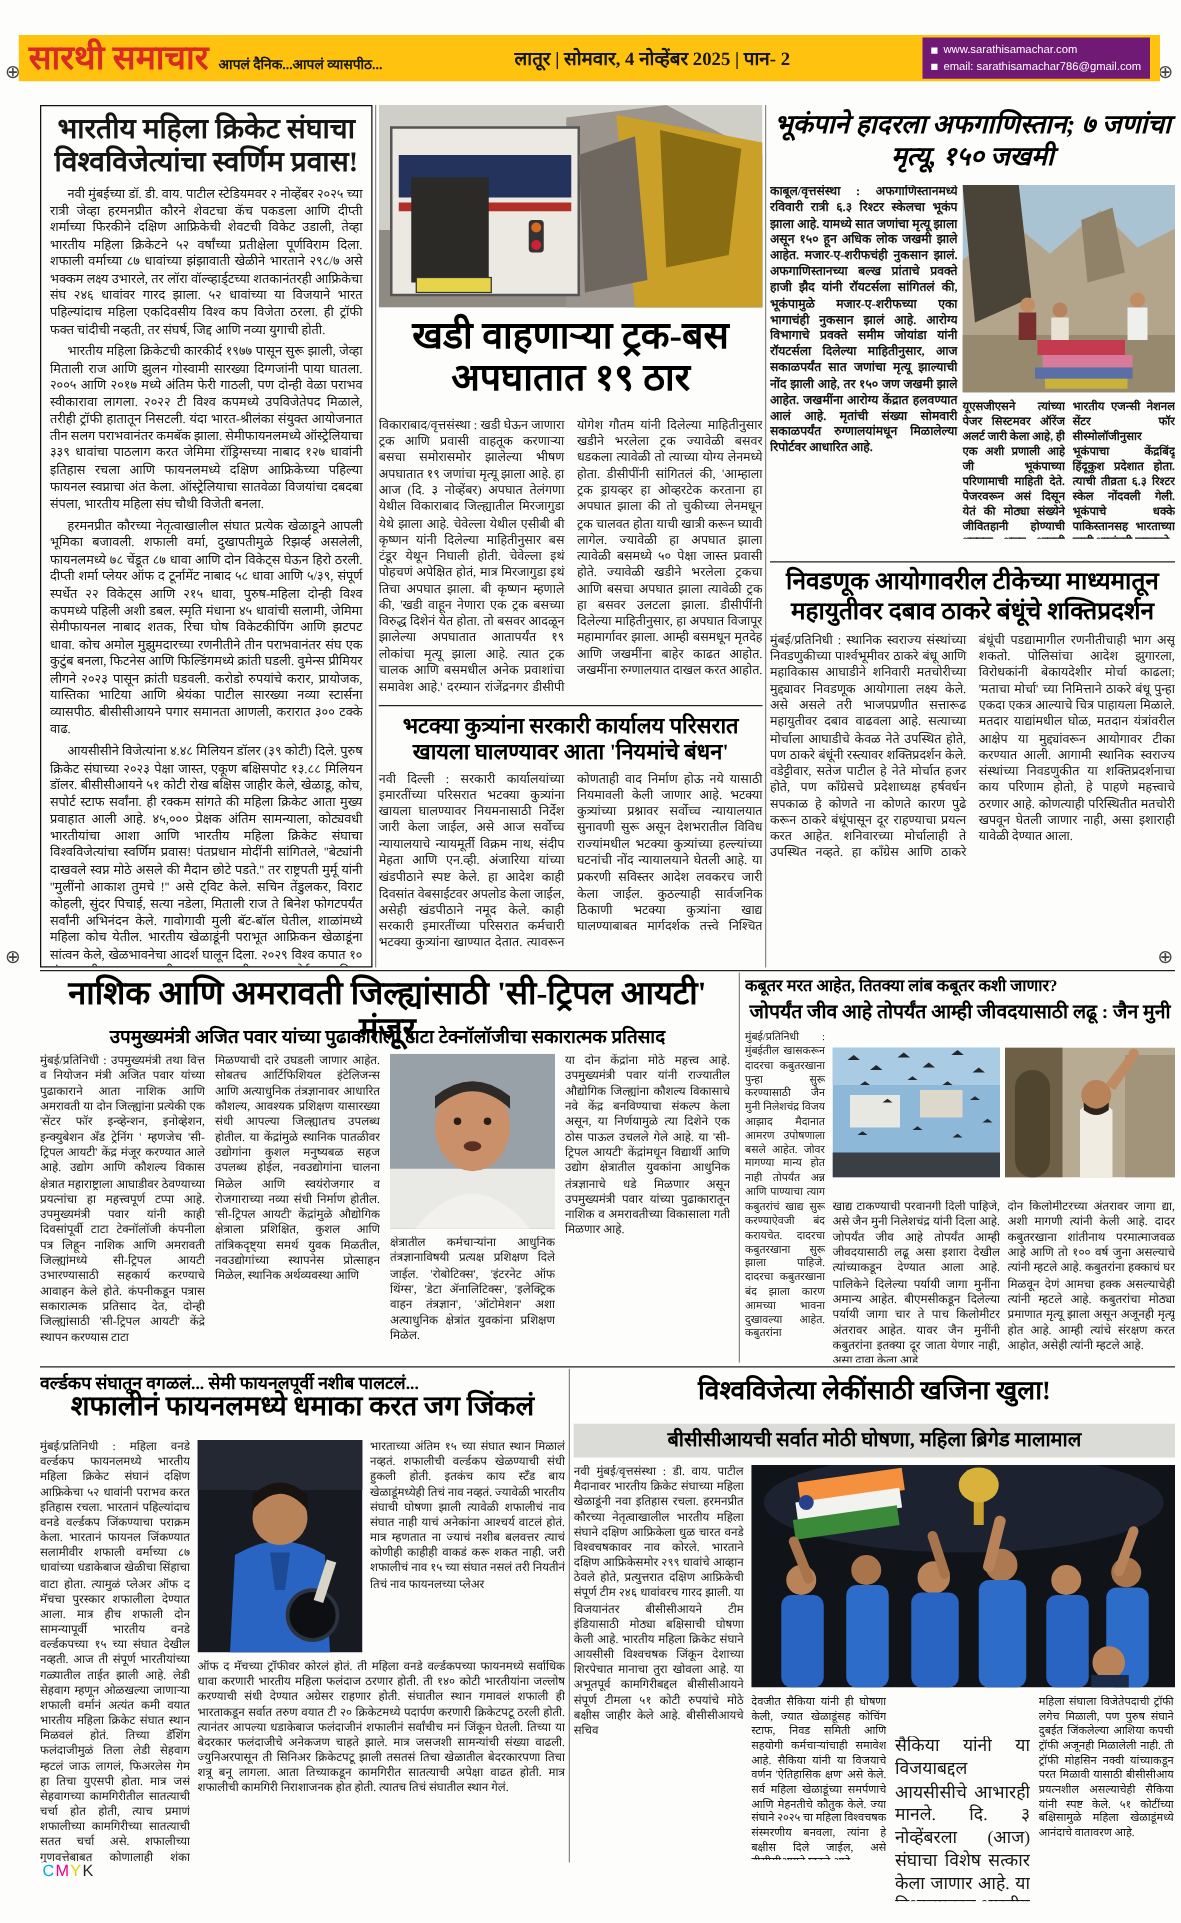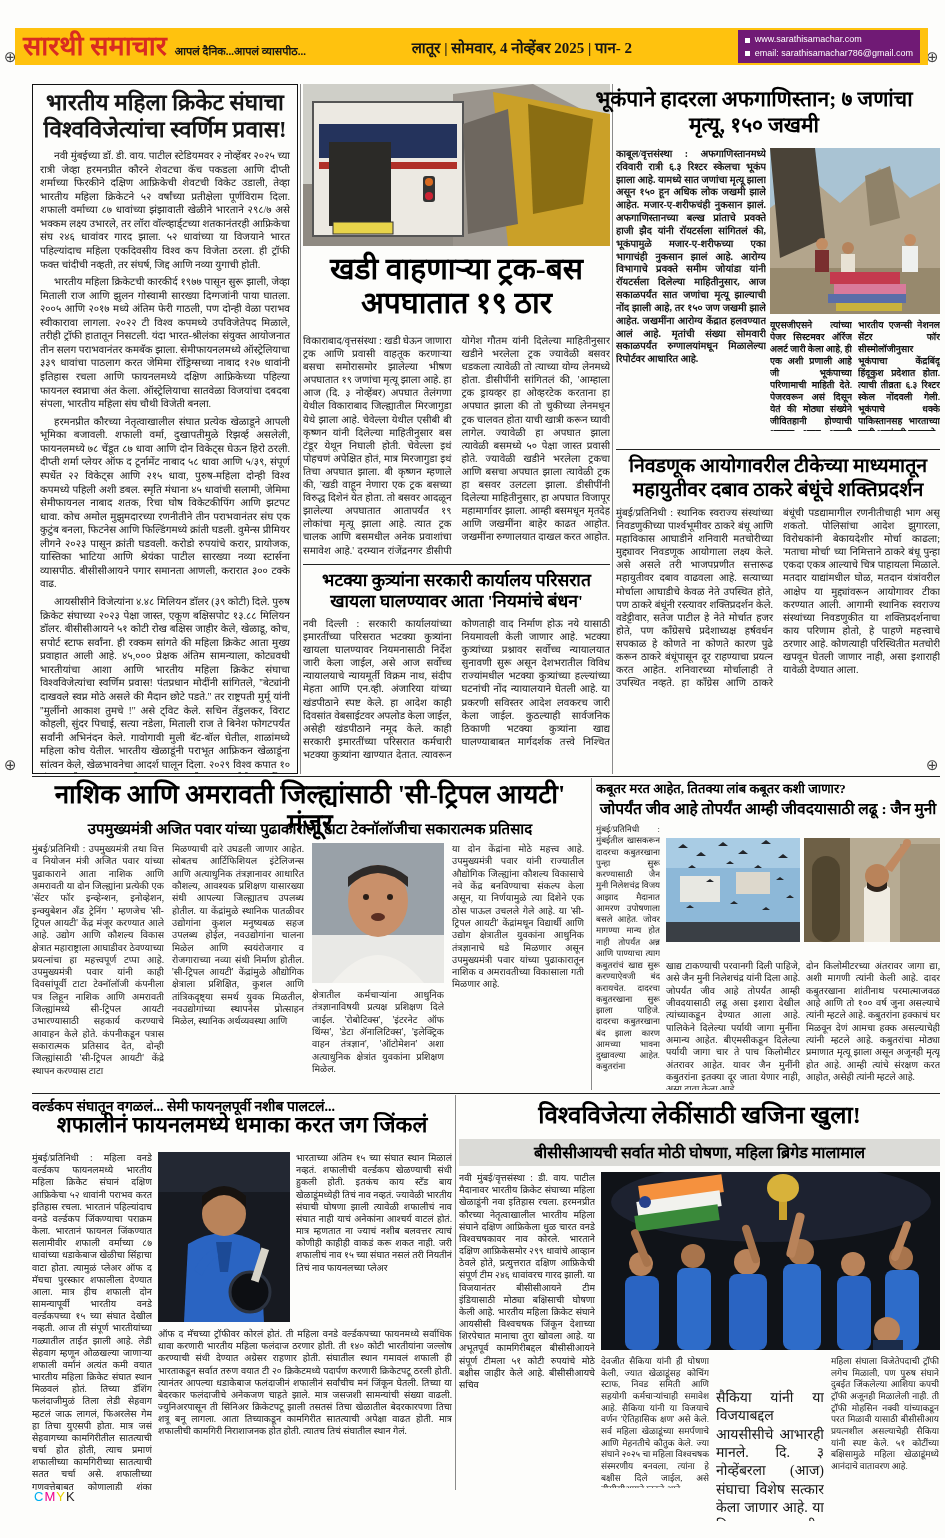--- a/index.html
+++ b/index.html
@@ -91,21 +91,21 @@
   <rect x="30" y="138" width="60" height="12" fill="#e8d44a" stroke="#333"></rect>
   <polygon points="160,40 205,25 215,140 165,150" fill="#6e675f"></polygon>
 </svg>
 <div class="headline abs" style="left:303px;top:252px;width:307px;font-size:30px;line-height:1.12;">खडी वाहणाऱ्या ट्रक-बस अपघातात १९ ठार</div>
 <div class="bodytxt cols2 abs" style="left:303px;top:334px;width:307px;height:226px;">विकाराबाद/वृत्तसंस्था : खडी घेऊन जाणारा ट्रक आणि प्रवासी वाहतूक करणाऱ्या बसचा समोरासमोर झालेल्या भीषण अपघातात १९ जणांचा मृत्यू झाला आहे. हा आज (दि. ३ नोव्हेंबर) अपघात तेलंगणा येथील विकाराबाद जिल्ह्यातील मिरजागुडा येथे झाला आहे. चेवेल्ला येथील एसीबी बी कृष्णन यांनी दिलेल्या माहितीनुसार  बस टंडूर येथून निघाली होती. चेवेल्ला इथं पोहचणं अपेक्षित होतं, मात्र मिरजागुडा इथं तिचा अपघात झाला. बी कृष्णन म्हणाले की, 'खडी वाहून नेणारा एक ट्रक बसच्या विरुद्ध दिशेनं येत होता. तो बसवर आदळून झालेल्या अपघातात आतापर्यंत १९ लोकांचा मृत्यू झाला आहे. त्यात ट्रक चालक आणि बसमधील अनेक प्रवाशांचा समावेश आहे.' दरम्यान रांजेंद्रनगर डीसीपी योगेश गौतम यांनी दिलेल्या माहितीनुसार खडीने भरलेला ट्रक ज्यावेळी बसवर धडकला त्यावेळी तो त्याच्या योग्य लेनमध्ये होता. डीसीपींनी सांगितलं की, 'आम्हाला ट्रक ड्रायव्हर हा ओव्हरटेक करताना हा अपघात झाला की तो चुकीच्या लेनमधून ट्रक चालवत होता याची खात्री करून घ्यावी लागेल.  ज्यावेळी हा अपघात झाला त्यावेळी बसमध्ये ५० पेक्षा जास्त प्रवासी होते. ज्यावेळी खडीने भरलेला ट्रकचा आणि बसचा अपघात झाला त्यावेळी ट्रक हा बसवर उलटला झाला. डीसीपींनी दिलेल्या माहितीनुसार, हा अपघात विजापूर महामार्गावर झाला. आम्ही बसमधून मृतदेह आणि जखमींना बाहेर काढत आहोत. जखमींना रुग्णालयात दाखल करत आहोत. दरम्यान, या माहामार्गावरील दोन्ही बाजूचं ट्रॅफिक हे वळवण्यात आलं आहे.</div>
 <div class="hr" style="left:303px;top:564px;width:307px;"></div>
 
 <div class="headline abs" style="left:303px;top:570px;width:307px;font-size:17.5px;line-height:1.2;">भटक्या कुत्र्यांना सरकारी कार्यालय परिसरात खायला घालण्यावर आता 'नियमांचे बंधन'</div>
 <div class="bodytxt cols2 abs" style="left:303px;top:617px;width:307px;height:155px;">नवी दिल्ली : सरकारी कार्यालयांच्या इमारतींच्या परिसरात भटक्या कुत्र्यांना खायला घालण्यावर नियमनासाठी निर्देश जारी केला जाईल, असे आज  सर्वोच्च न्यायालयाचे न्यायमूर्ती विक्रम नाथ, संदीप मेहता आणि एन.व्ही. अंजारिया यांच्या खंडपीठाने स्पष्ट केले. हा आदेश काही दिवसांत वेबसाईटवर अपलोड केला जाईल, असेही खंडपीठाने नमूद केले.  काही सरकारी इमारतींच्या परिसरात कर्मचारी भटक्या कुत्र्यांना खाण्यात देतात. त्यावरून कोणताही वाद निर्माण होऊ नये यासाठी नियमावली केली जाणार आहे. भटक्या कुत्र्यांच्या प्रश्नावर सर्वोच्च न्यायालयात सुनावणी सुरू असून देशभरातील विविध राज्यांमधील भटक्या कुत्र्यांच्या हल्ल्यांच्या घटनांची नोंद न्यायालयाने घेतली आहे. या प्रकरणी सविस्तर आदेश लवकरच जारी केला जाईल. कुठल्याही सार्वजनिक ठिकाणी भटक्या कुत्र्यांना खाद्य घालण्याबाबत मार्गदर्शक तत्त्वे निश्चित केली जातील, असेही खंडपीठाने स्पष्ट केले आहे.</div>
 
-<div class="headline abs" style="left:592px;top:86px;width:324px;font-size:21px;line-height:1.25;">भूकंपाने हादरला अफगाणिस्तान; ७ जणांचा मृत्यू, १५० जखमी</div>
+<div class="headline abs" style="left:616px;top:86px;width:324px;font-size:21px;line-height:1.25;font-style:italic;">भूकंपाने हादरला अफगाणिस्तान; ७ जणांचा मृत्यू, १५० जखमी</div>
 <div class="abs flexrow" style="left:616px;top:148px;width:324px;height:287px;font-weight:bold;">
   <div class="bodytxt" style="width:150px;height:287px;font-size:9.8px;">काबूल/वृत्तसंस्था : अफगाणिस्तानमध्ये रविवारी रात्री ६.३ रिश्टर स्केलचा भूकंप झाला आहे. यामध्ये सात जणांचा मृत्यू झाला असून १५० हून अधिक लोक जखमी झाले आहेत. मजार-ए-शरीफचंही नुकसान झालं. अफगाणिस्तानच्या बल्ख प्रांताचे प्रवक्ते हाजी झैद यांनी रॉयटर्सला सांगितलं की, भूकंपामुळे मजार-ए-शरीफच्या एका भागाचंही नुकसान झालं आहे. आरोग्य विभागाचे प्रवक्ते समीम जोयांडा यांनी रॉयटर्सला दिलेल्या माहितीनुसार, आज सकाळपर्यंत सात जणांचा मृत्यू झाल्याची नोंद झाली आहे, तर १५० जण जखमी झाले आहेत. जखमींना आरोग्य केंद्रात हलवण्यात आलं आहे. मृतांची संख्या सोमवारी सकाळपर्यंत रुग्णालयांमधून मिळालेल्या रिपोर्टवर आधारित आहे.</div>
   <div style="width:170px;margin-left:4px;">
     <svg class="photo" width="170" height="166">
       <rect width="170" height="166" fill="#a9c3d3"></rect>
       <polygon points="0,60 40,30 70,55 110,20 140,50 170,35 170,166 0,166" fill="#b3a58c"></polygon>
       <polygon points="0,0 45,0 55,90 10,110" fill="#4a4338"></polygon>
       <polygon points="95,28 120,18 130,70 100,78" fill="#8f8269"></polygon>
       <rect y="120" width="170" height="46" fill="#97896d"></rect>
       <circle cx="52" cy="96" r="6" fill="#c28d63"></circle>
@@ -221,21 +221,21 @@
         <path d="M36,118 Q46,100 58,96 L60,104 Q50,110 44,124 Z" fill="#2a64c2"></path>
       </svg>
       <div class="bodytxt" style="width:156px;height:170px;font-size:9.3px;margin-left:6px;">भारताच्या अंतिम १५ च्या संघात स्थान मिळालं नव्हतं.  शफालीची वर्ल्डकप खेळण्याची संधी हुकली होती. इतकंच काय स्टँड बाय खेळाडूंमध्येही तिचं नाव नव्हतं. ज्यावेळी भारतीय संघाची घोषणा झाली त्यावेळी शफालीचं नाव संघात नाही याचं अनेकांना आश्चर्य वाटलं होतं. मात्र म्हणतात ना ज्याचं नशीब बलवत्तर त्याचं कोणीही काहीही वाकडं करू शकत नाही.  जरी शफालीचं नाव १५ च्या संघात नसलं तरी नियतीनं तिचं नाव फायनलच्या प्लेअर</div>
     </div>
     <div class="bodytxt" style="width:294px;height:160px;font-size:9.3px;margin-top:6px;">ऑफ द मॅचच्या ट्रॉफीवर कोरलं होतं. ती महिला वनडे वर्ल्डकपच्या फायनमध्ये सर्वाधिक धावा करणारी भारतीय महिला फलंदाज ठरणार होती. ती १४० कोटी भारतीयांना जल्लोष करण्याची संधी देण्यात अग्रेसर राहणार होती. संघातील स्थान गमावलं शफाली ही भारताकडून सर्वात तरुण वयात टी २० क्रिकेटमध्ये पदार्पण करणारी क्रिकेटपटू ठरली होती. त्यानंतर आपल्या धडाकेबाज फलंदाजीनं शफालीनं सर्वांचीच मनं जिंकून घेतली. तिच्या या बेदरकार फलंदाजीचे अनेकजण चाहते झाले. मात्र जसजशी सामन्यांची संख्या वाढली. ज्युनिअरपासून ती सिनिअर क्रिकेटपटू झाली तसतसं तिचा खेळातील बेदरकारपणा तिचा शत्रू बनू लागला. आता तिच्याकडून कामगिरीत सातत्याची अपेक्षा वाढत होती. मात्र शफालीची कामगिरी निराशाजनक होत होती. त्यातच तिचं संघातील स्थान गेलं.</div>
   </div>
 </div>
 
 <div class="vr" style="left:455px;top:1095px;height:395px;"></div>
 
-<div class="headline abs" style="left:459px;top:1097px;width:481px;font-size:24px;white-space:nowrap;">विश्वविजेत्या लेकींसाठी खजिना खुला!</div>
+<div class="headline abs" style="left:459px;top:1097px;width:481px;font-size:21px;white-space:nowrap;">विश्वविजेत्या लेकींसाठी खजिना खुला!</div>
 <div class="headline graystrip abs" style="left:459px;top:1139px;width:481px;height:27px;font-size:16px;line-height:27px;">बीसीसीआयची सर्वात मोठी घोषणा, महिला ब्रिगेड मालामाल</div>
 <div class="abs flexrow" style="left:459px;top:1172px;width:481px;height:318px;">
   <div class="bodytxt" style="width:136px;height:318px;font-size:9.3px;">नवी मुंबई/वृत्तसंस्था : डी. वाय. पाटील मैदानावर भारतीय क्रिकेट संघाच्या महिला खेळाडूंनी नवा इतिहास रचला. हरमनप्रीत कौरच्या नेतृत्वाखालील भारतीय महिला संघाने दक्षिण आफ्रिकेला धुळ चारत वनडे विश्वचषकावर नाव कोरले. भारताने दक्षिण आफ्रिकेसमोर २९९ धावांचे आव्हान ठेवले होते, प्रत्युत्तरात दक्षिण आफ्रिकेची संपूर्ण टीम २४६ धावांवरच गारद झाली. या विजयानंतर बीसीसीआयने टीम इंडियासाठी मोठ्या बक्षिसाची घोषणा केली आहे.  भारतीय महिला क्रिकेट संघाने आयसीसी विश्वचषक जिंकून देशाच्या शिरपेचात मानाचा तुरा खोवला आहे. या अभूतपूर्व कामगिरीबद्दल बीसीसीआयने संपूर्ण टीमला ५१ कोटी रुपयांचे मोठे बक्षीस जाहीर केले आहे. बीसीसीआयचे सचिव</div>
   <div style="width:339px;margin-left:6px;">
     <svg class="photo" width="339" height="178">
       <rect width="339" height="178" fill="#101318"></rect>
       <ellipse cx="170" cy="30" rx="160" ry="40" fill="#1d2230"></ellipse>
       <rect x="38" y="8" width="84" height="18" fill="#f5913e" transform="rotate(-8 80 17)"></rect>
       <rect x="36" y="24" width="84" height="16" fill="#f2f2ee" transform="rotate(-8 78 32)"></rect>
       <rect x="34" y="38" width="84" height="16" fill="#3a8a3a" transform="rotate(-8 76 46)"></rect>

